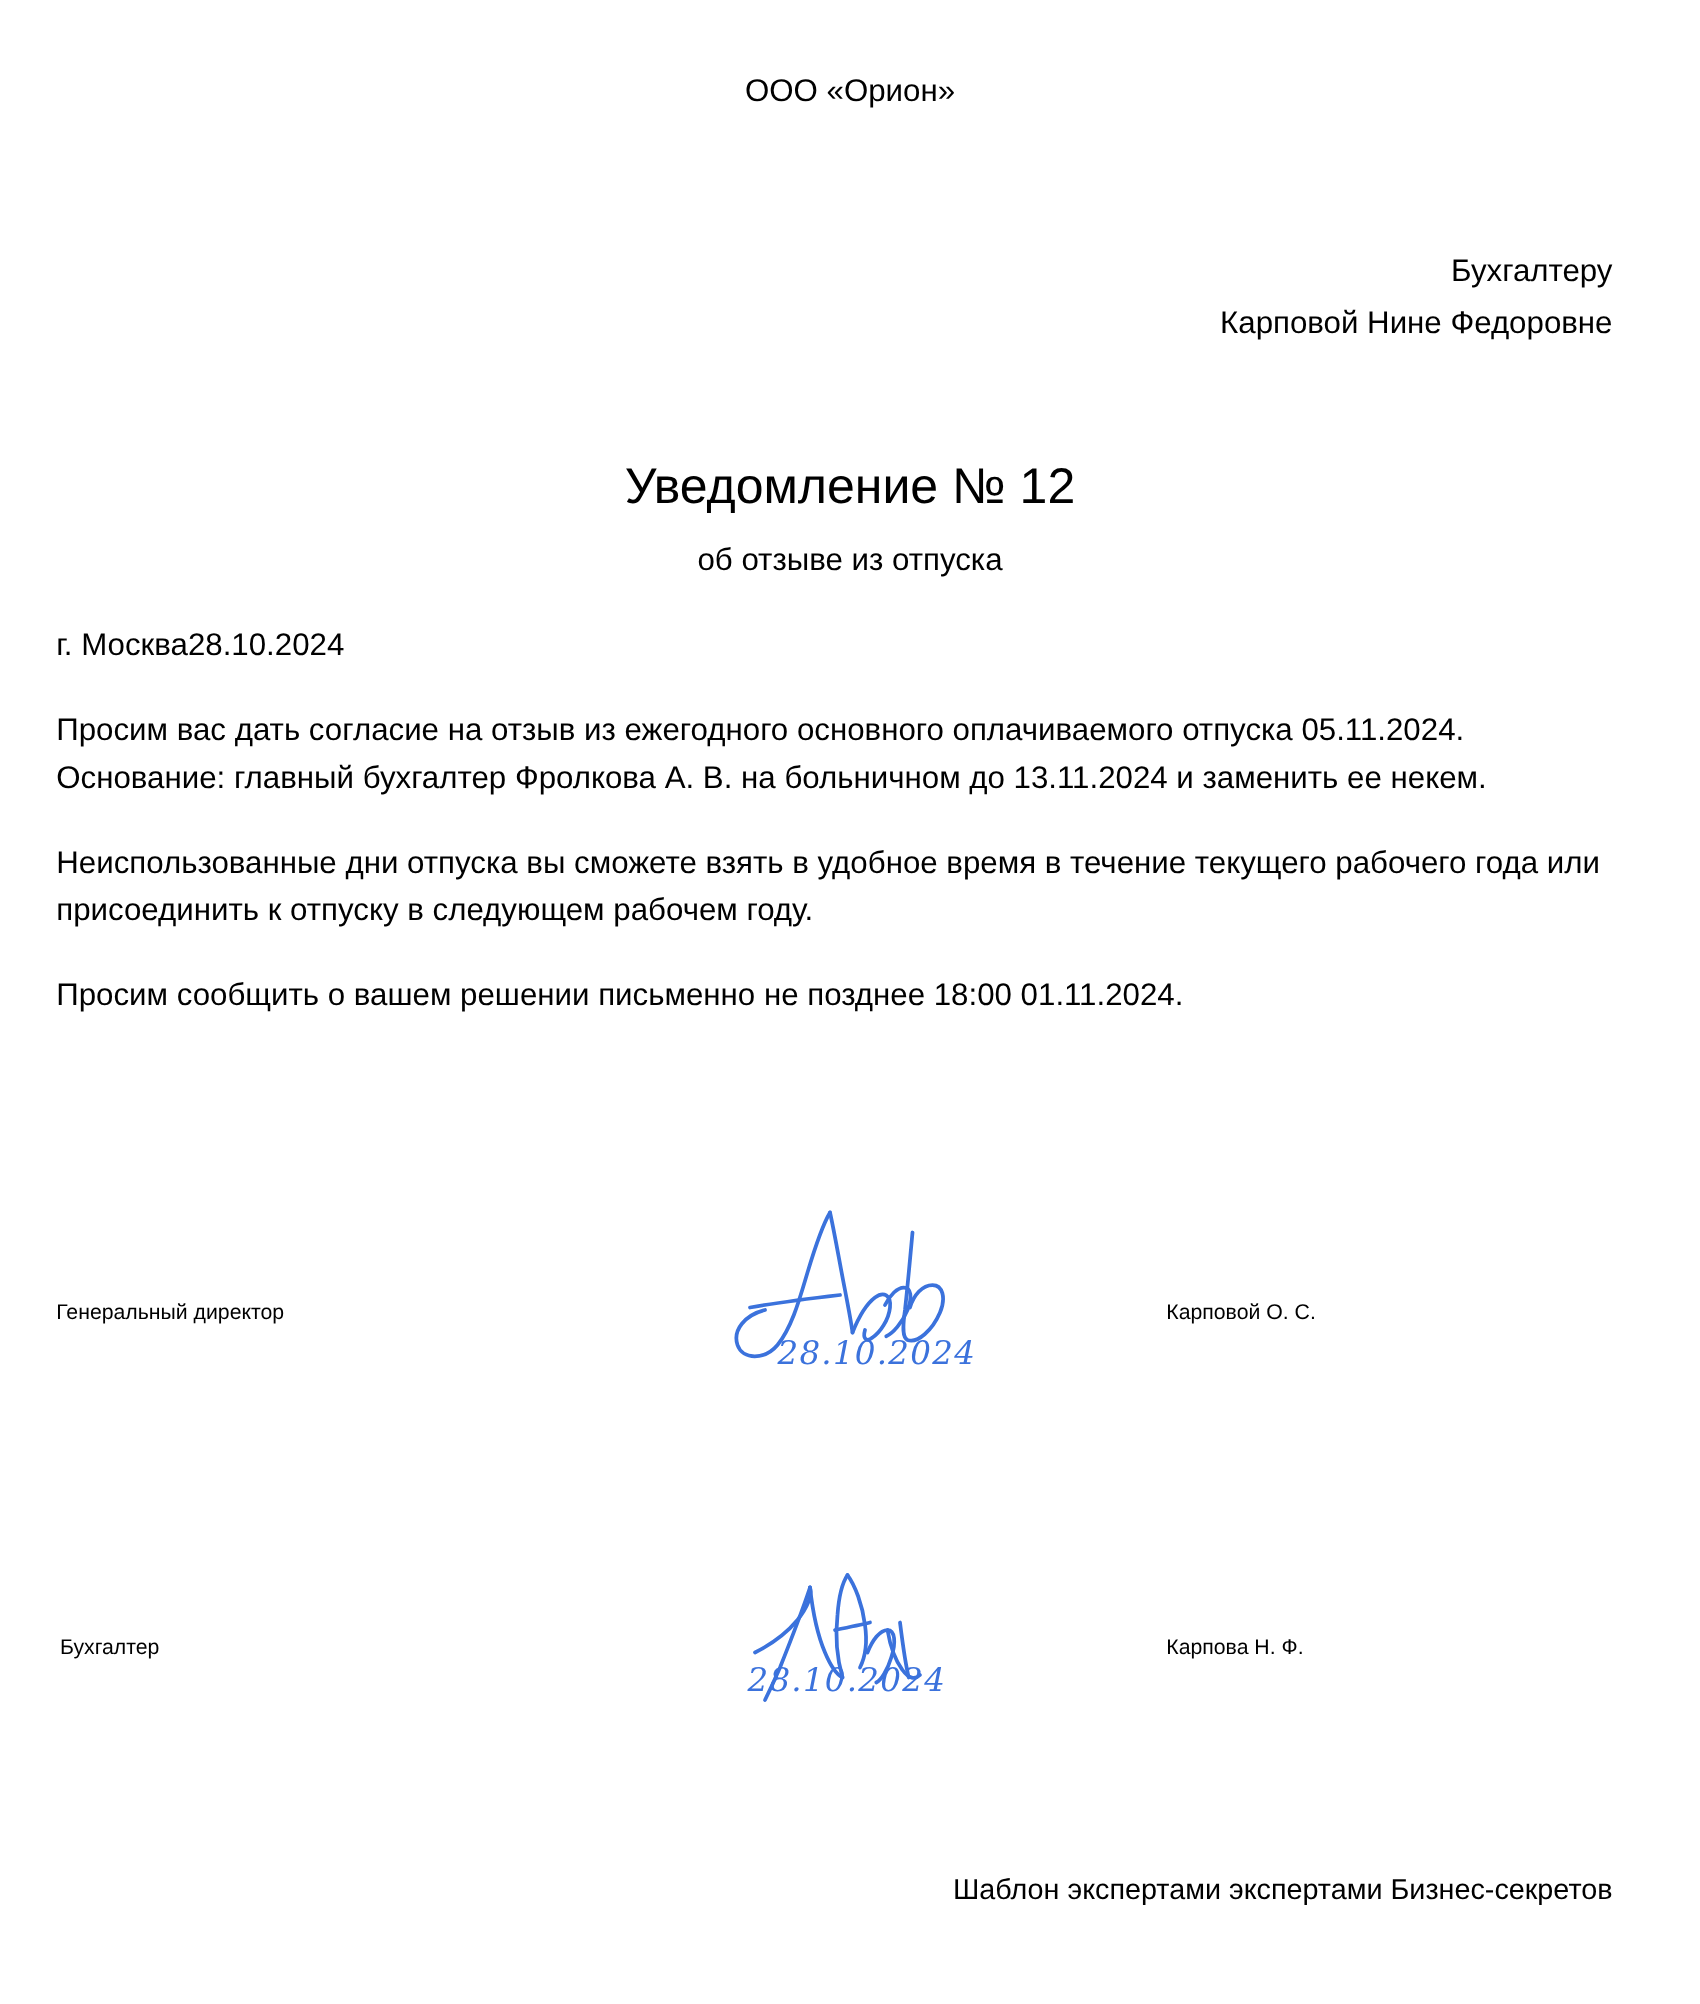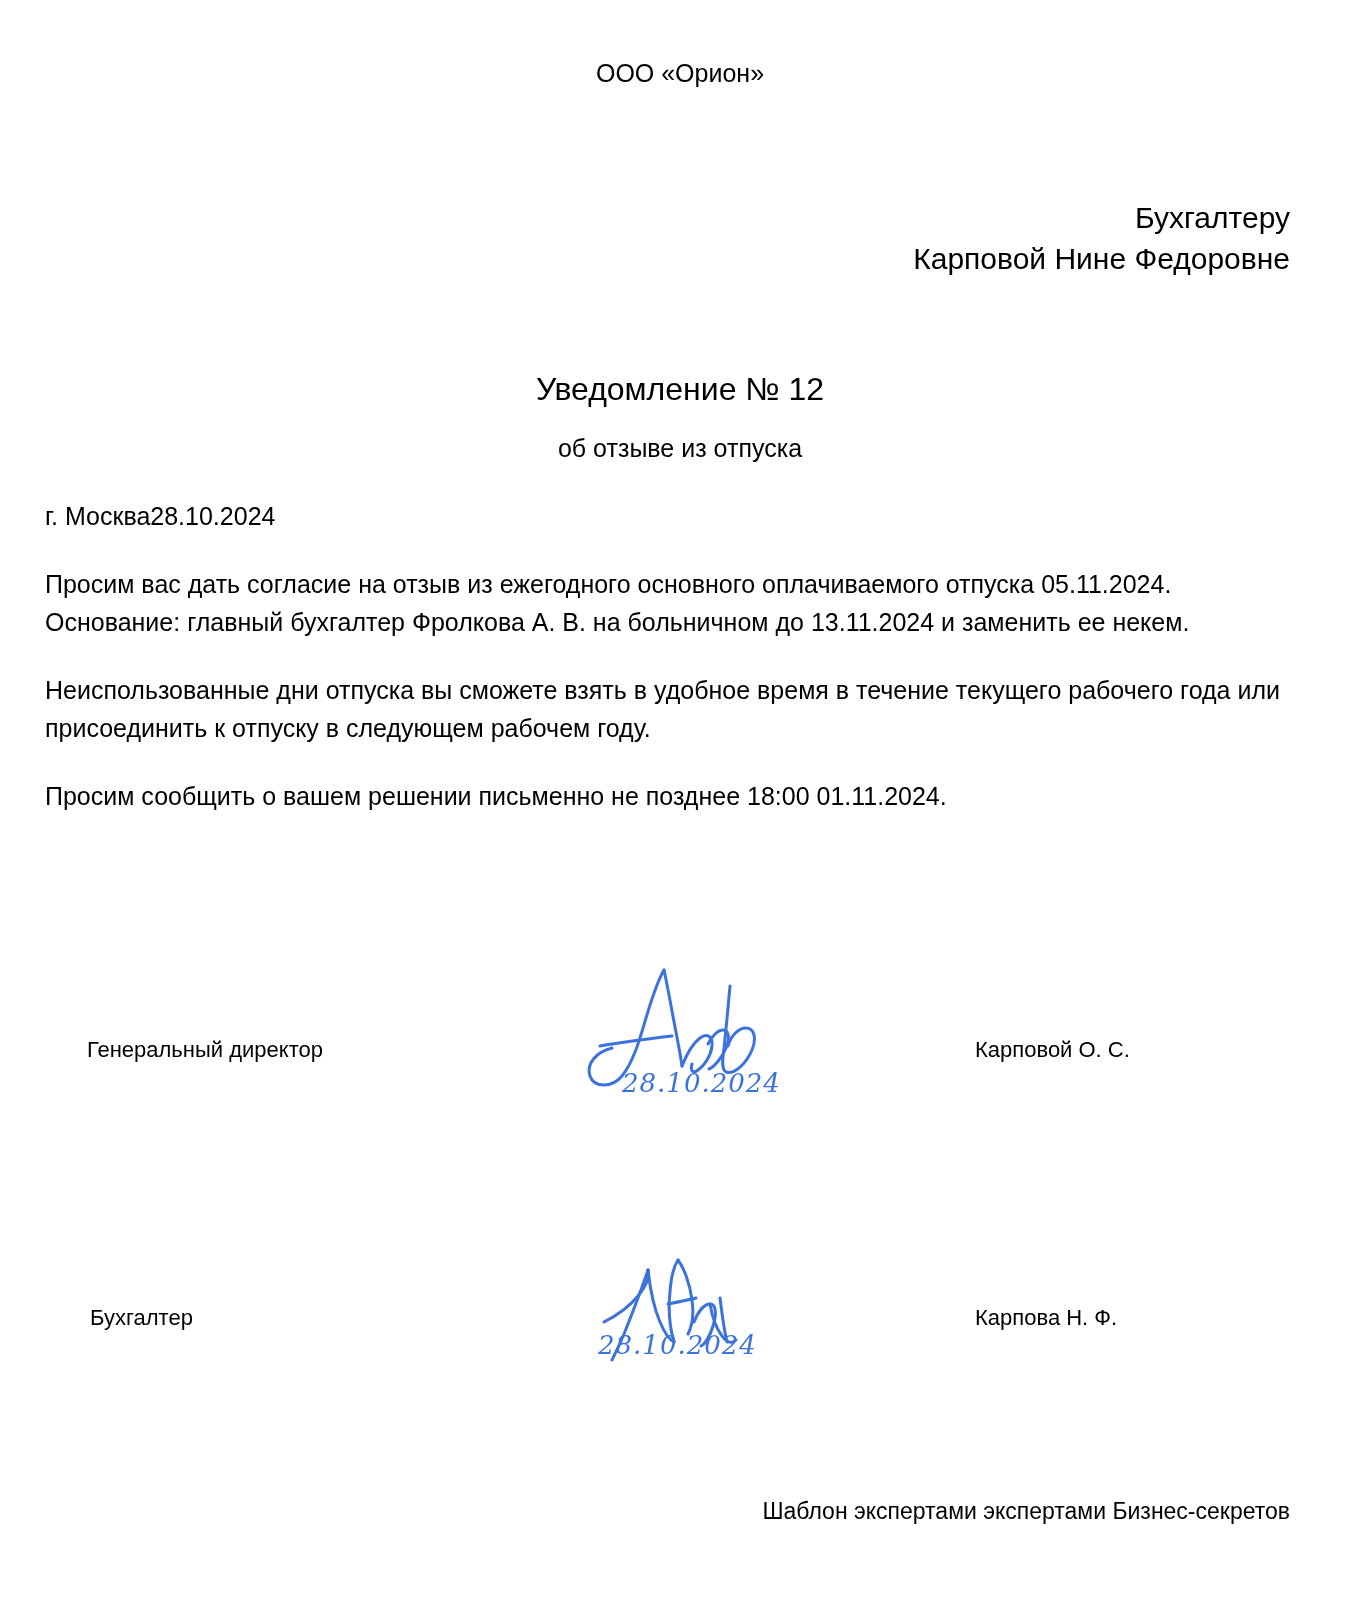--- a/index.html
+++ b/index.html
@@ -29,30 +29,30 @@
     width: 1360px;
     text-align: center;
     font-size: 25px;
     line-height: 32px;
   }
   .addressee {
     position: absolute;
     top: 197px;
     right: 70px;
     text-align: right;
-    font-size: 30px;
+    font-size: 25px;
     line-height: 41px;
   }
   .doc-title {
     position: absolute;
     top: 369px;
     left: 0;
     width: 1360px;
     text-align: center;
-    font-size: 32px;
+    font-size: 40px;
     line-height: 40px;
   }
   .doc-subtitle {
     position: absolute;
     top: 432px;
     left: 0;
     width: 1360px;
     text-align: center;
     font-size: 25px;
     line-height: 32px;
@@ -80,23 +80,22 @@
     margin: 0 0 30px 0;
   }
   .body-block p:last-child {
     margin-bottom: 12px;
   }
   .sign-row {
     position: absolute;
     left: 45px;
     width: 1245px;
     height: 40px;
-    font-size: 22px;
+    font-size: 17px;
     line-height: 40px;
-    margin-left: 42px;
   }
   .sign-row-1 { top: 1030px; }
   .sign-row-2 { top: 1298px; left: 48px; }
   .sign-title {
     position: absolute;
     left: 0;
     top: 0;
   }
   .sign-name {
     position: absolute;

